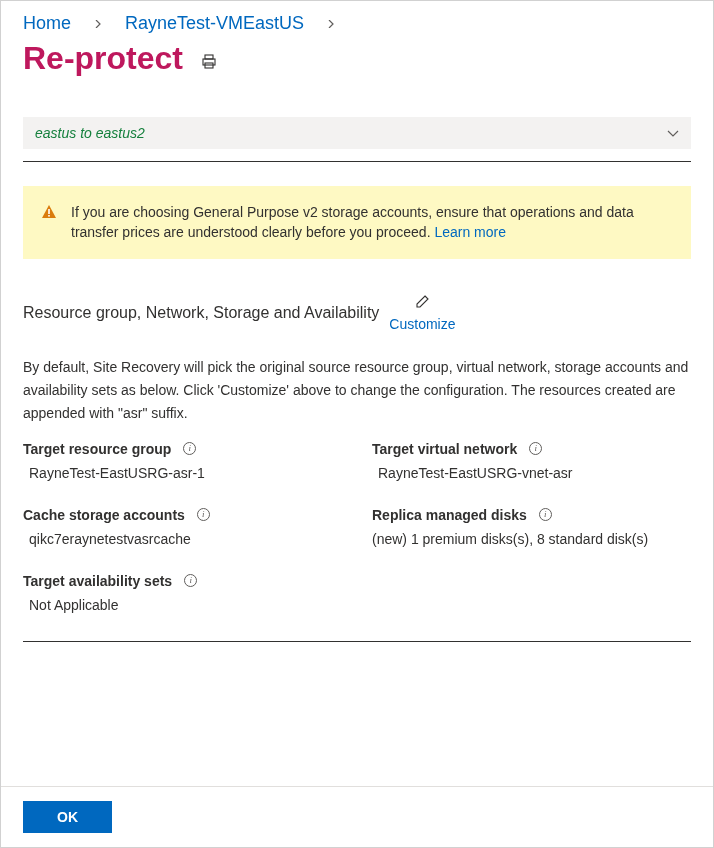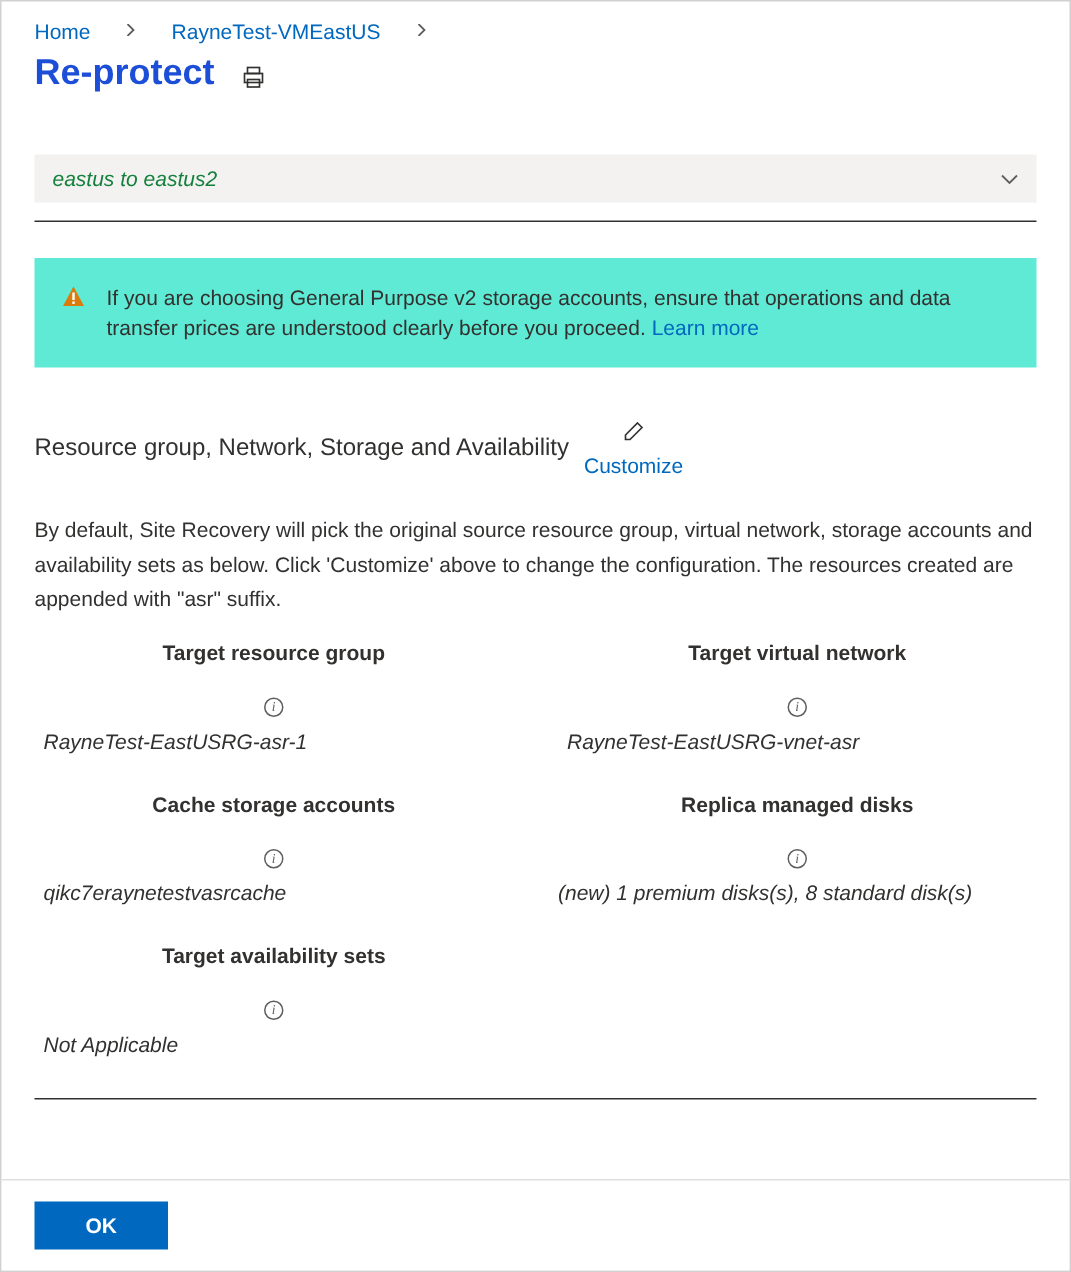--- a/index.html
+++ b/index.html
@@ -20,44 +20,44 @@
     }
     .content-area {
       padding: 10px 22px 0 22px;
       flex: 1;
       overflow: hidden;
     }
     .breadcrumb {
       display: flex;
       align-items: center;
       gap: 23px;
-      font-size: 14px;
+      font-size: 18px;
       margin-bottom: 6px;
       padding-top: 2px;
     }
     .breadcrumb a {
       color: #0068bf;
       text-decoration: none;
       cursor: pointer;
     }
     .breadcrumb .sep {
       color: #605e5c;
       font-size: 11px;
     }
     .title-row {
       display: flex;
       align-items: center;
       gap: 18px;
       margin-bottom: 40px;
       margin-top: 2px;
     }
     .page-title {
-      font-size: 24px;
+      font-size: 32px;
       font-weight: 600;
-      color: #1d4ed8;
+      color: #be185d;
     }
     .print-icon {
       width: 16px;
       height: 16px;
       color: #323130;
       cursor: pointer;
       margin-top: 6px;
     }
     .dropdown-field {
       background: #f3f2f1;
@@ -74,21 +74,21 @@
     }
     .chevron-down {
       color: #605e5c;
     }
     .hr1 {
       border: none;
       border-top: 1.5px solid #323130;
       margin-bottom: 24px;
     }
     .warning-box {
-      background: #5eead4;
+      background: #fef9c3;
       padding: 16px 18px 16px 18px;
       display: flex;
       gap: 14px;
       margin-bottom: 36px;
     }
     .warning-icon {
       color: #da7c0c;
       flex-shrink: 0;
       margin-top: 2px;
     }
@@ -139,23 +139,22 @@
       row-gap: 26px;
     }
     .field-block {
     }
     .field-label {
       font-weight: 600;
       font-size: 14px;
       color: #323130;
       display: flex;
       align-items: center;
-      gap: 22px;
+      gap: 12px;
       margin-bottom: 8px;
-      flex-direction: column;
     }
     .info-icon {
       width: 13px;
       height: 13px;
       border: 1px solid #605e5c;
       border-radius: 50%;
       display: inline-flex;
       align-items: center;
       justify-content: center;
       font-size: 9px;
@@ -163,21 +162,20 @@
       font-weight: 400;
       font-style: italic;
       font-family: Georgia, serif;
       cursor: pointer;
       line-height: 1;
     }
     .field-value {
       font-size: 14px;
       color: #323130;
       padding-left: 6px;
-      font-style: italic;
     }
     .hr2 {
       border: none;
       border-top: 1.5px solid #323130;
       margin-top: 28px;
     }
     .footer {
       border-top: 1px solid #e1dfdd;
       padding: 14px 22px;
       background: #ffffff;

